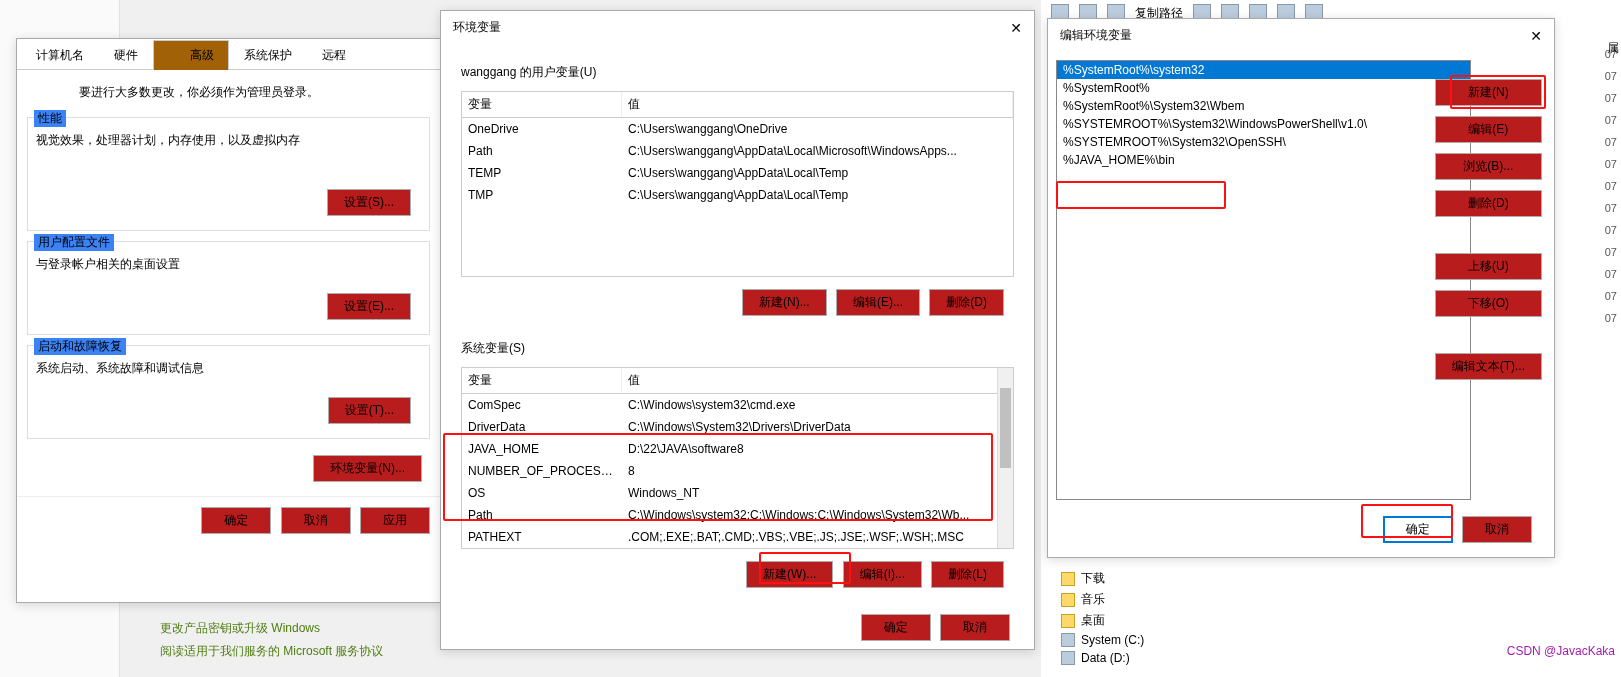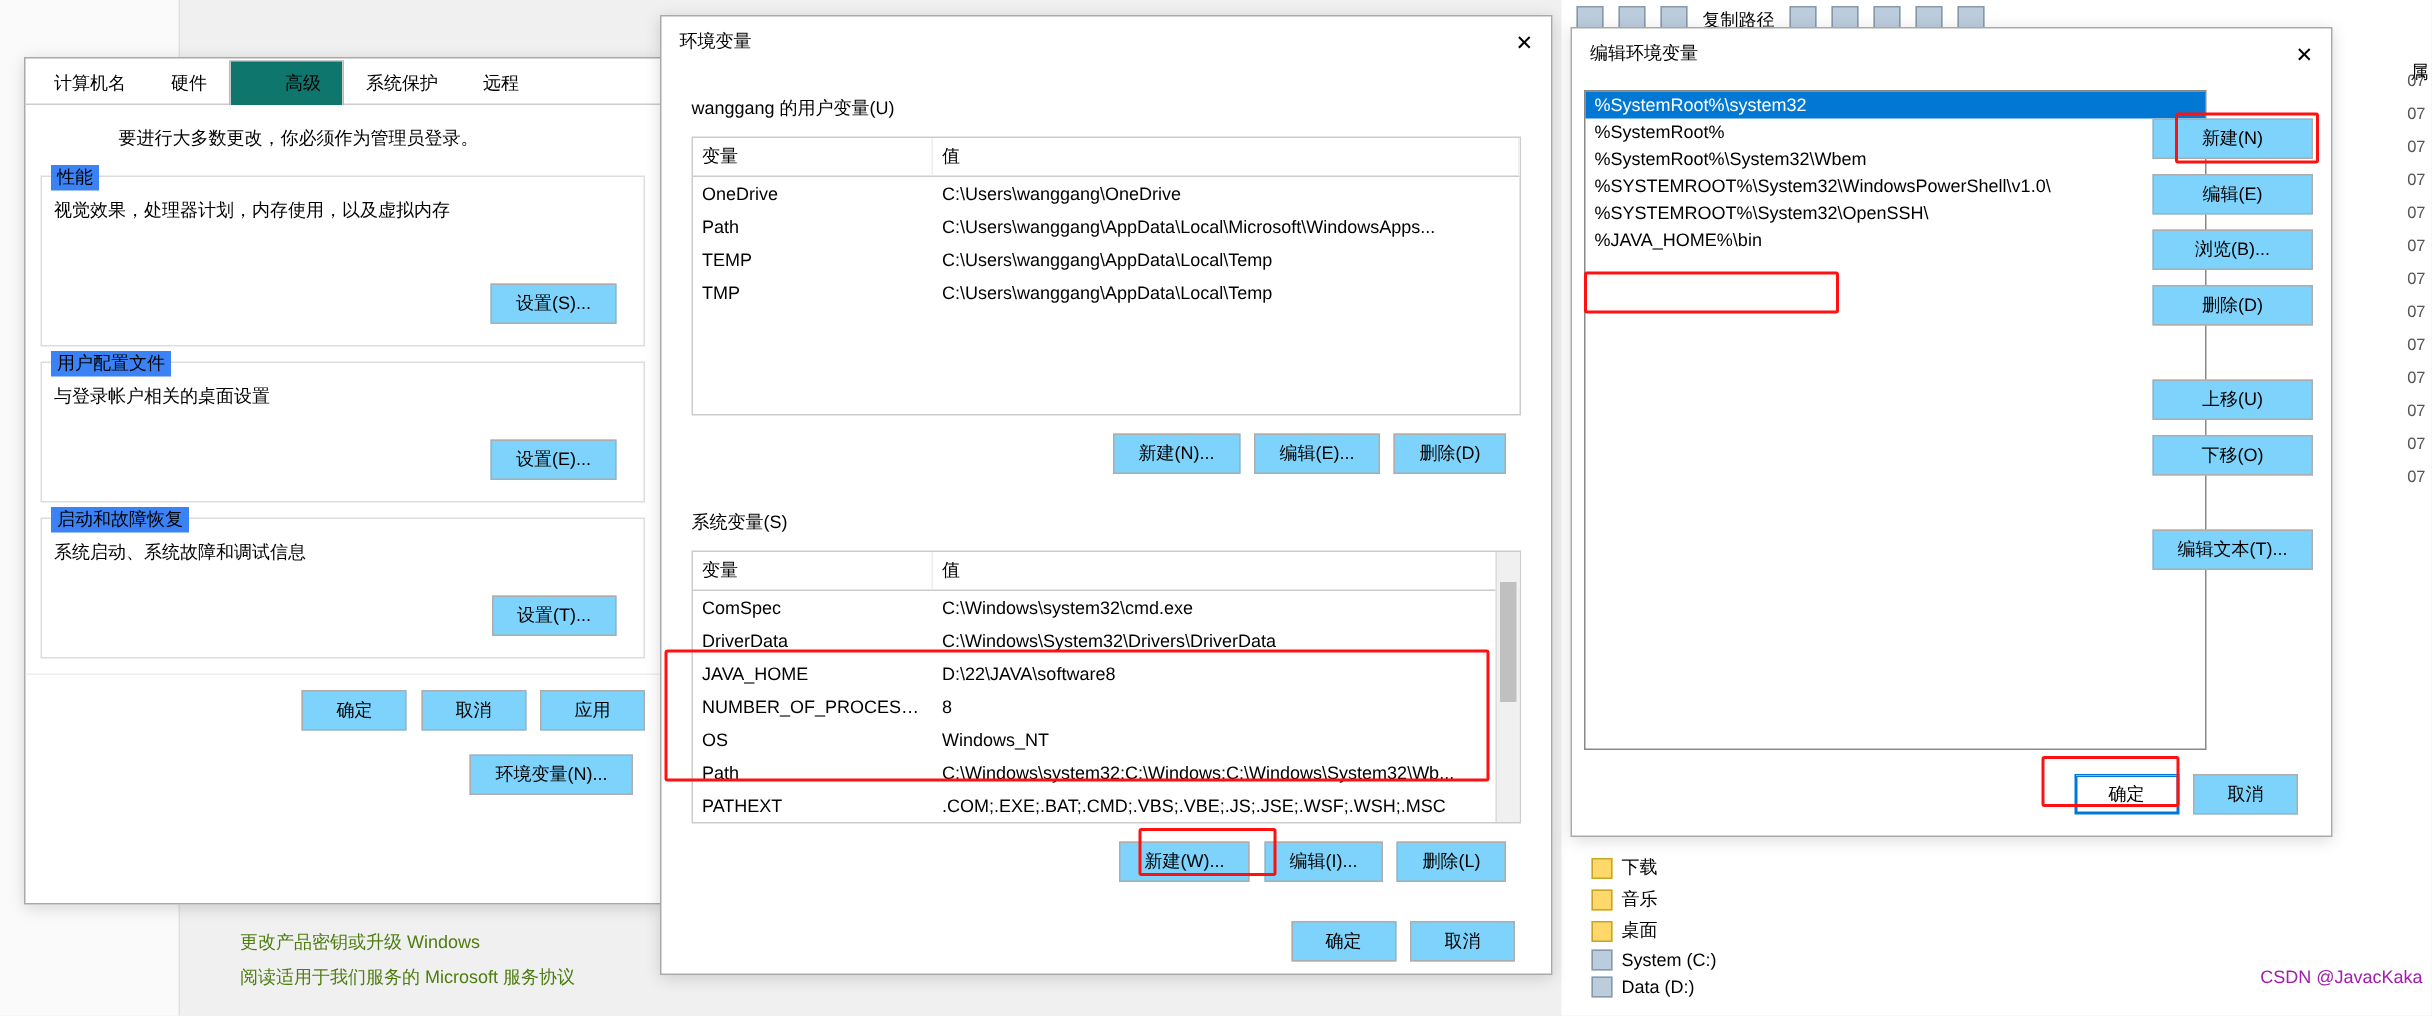--- a/index.html
+++ b/index.html
@@ -39,40 +39,40 @@
 .tab {
   padding: 6px 14px;
   cursor: pointer;
   border: 1px solid transparent;
   border-bottom: none;
   position: relative;
   top: 1px;
 }
 .tab.active {
   border-color: #ccc;
-  background: #0f766e;
+  background: #a16207;
   padding-left: 36px;
 }
 .group {
   border: 1px solid #ddd;
   margin: 10px;
   padding: 8px;
   position: relative;
 }
 .group-label {
   position: absolute;
   top: -8px;
   left: 6px;
   background: #3b82f6;
   padding: 0 4px;
   font-size: 12px;
 }
 .btn {
   display: inline-block;
-  background: #7dd3fc;
+  background: #b91c1c;
   border: 1px solid #adadad;
   padding: 4px 16px;
   font-size: 12px;
   cursor: pointer;
   text-align: center;
   min-width: 70px;
 }
 .btn-row-right { text-align: right; padding:6px 10px; }
 .btn-row-right .btn { margin-left:6px; }
 
@@ -238,27 +238,27 @@
     <div style="padding:6px 0 14px;">与登录帐户相关的桌面设置</div>
     <div class="btn-row-right"><span class="btn">设置(E)...</span></div>
   </div>
 
   <div class="group">
     <div class="group-label">启动和故障恢复</div>
     <div style="padding:6px 0 14px;">系统启动、系统故障和调试信息</div>
     <div class="btn-row-right"><span class="btn">设置(T)...</span></div>
   </div>
 
+  <div class="btn-row-right" style="padding-right:18px;"><span class="btn">环境变量(N)...</span></div>
+
   <div class="btn-row-right" style="border-top:1px solid #eee; margin-top:8px; padding:10px;">
     <span class="btn">确定</span>
     <span class="btn">取消</span>
     <span class="btn">应用</span>
   </div>
-
-  <div class="btn-row-right" style="padding-right:18px;"><span class="btn">环境变量(N)...</span></div>
 </div>
 
 <div class="dialog" style="left:440px; top:10px; width:595px; height:640px;">
   <div class="titlebar">
     <span>环境变量</span>
     <span class="close-x">✕</span>
   </div>
 
   <div style="padding:20px 20px 4px;">wanggang 的用户变量(U)</div>
   <div style="padding:0 20px;">

